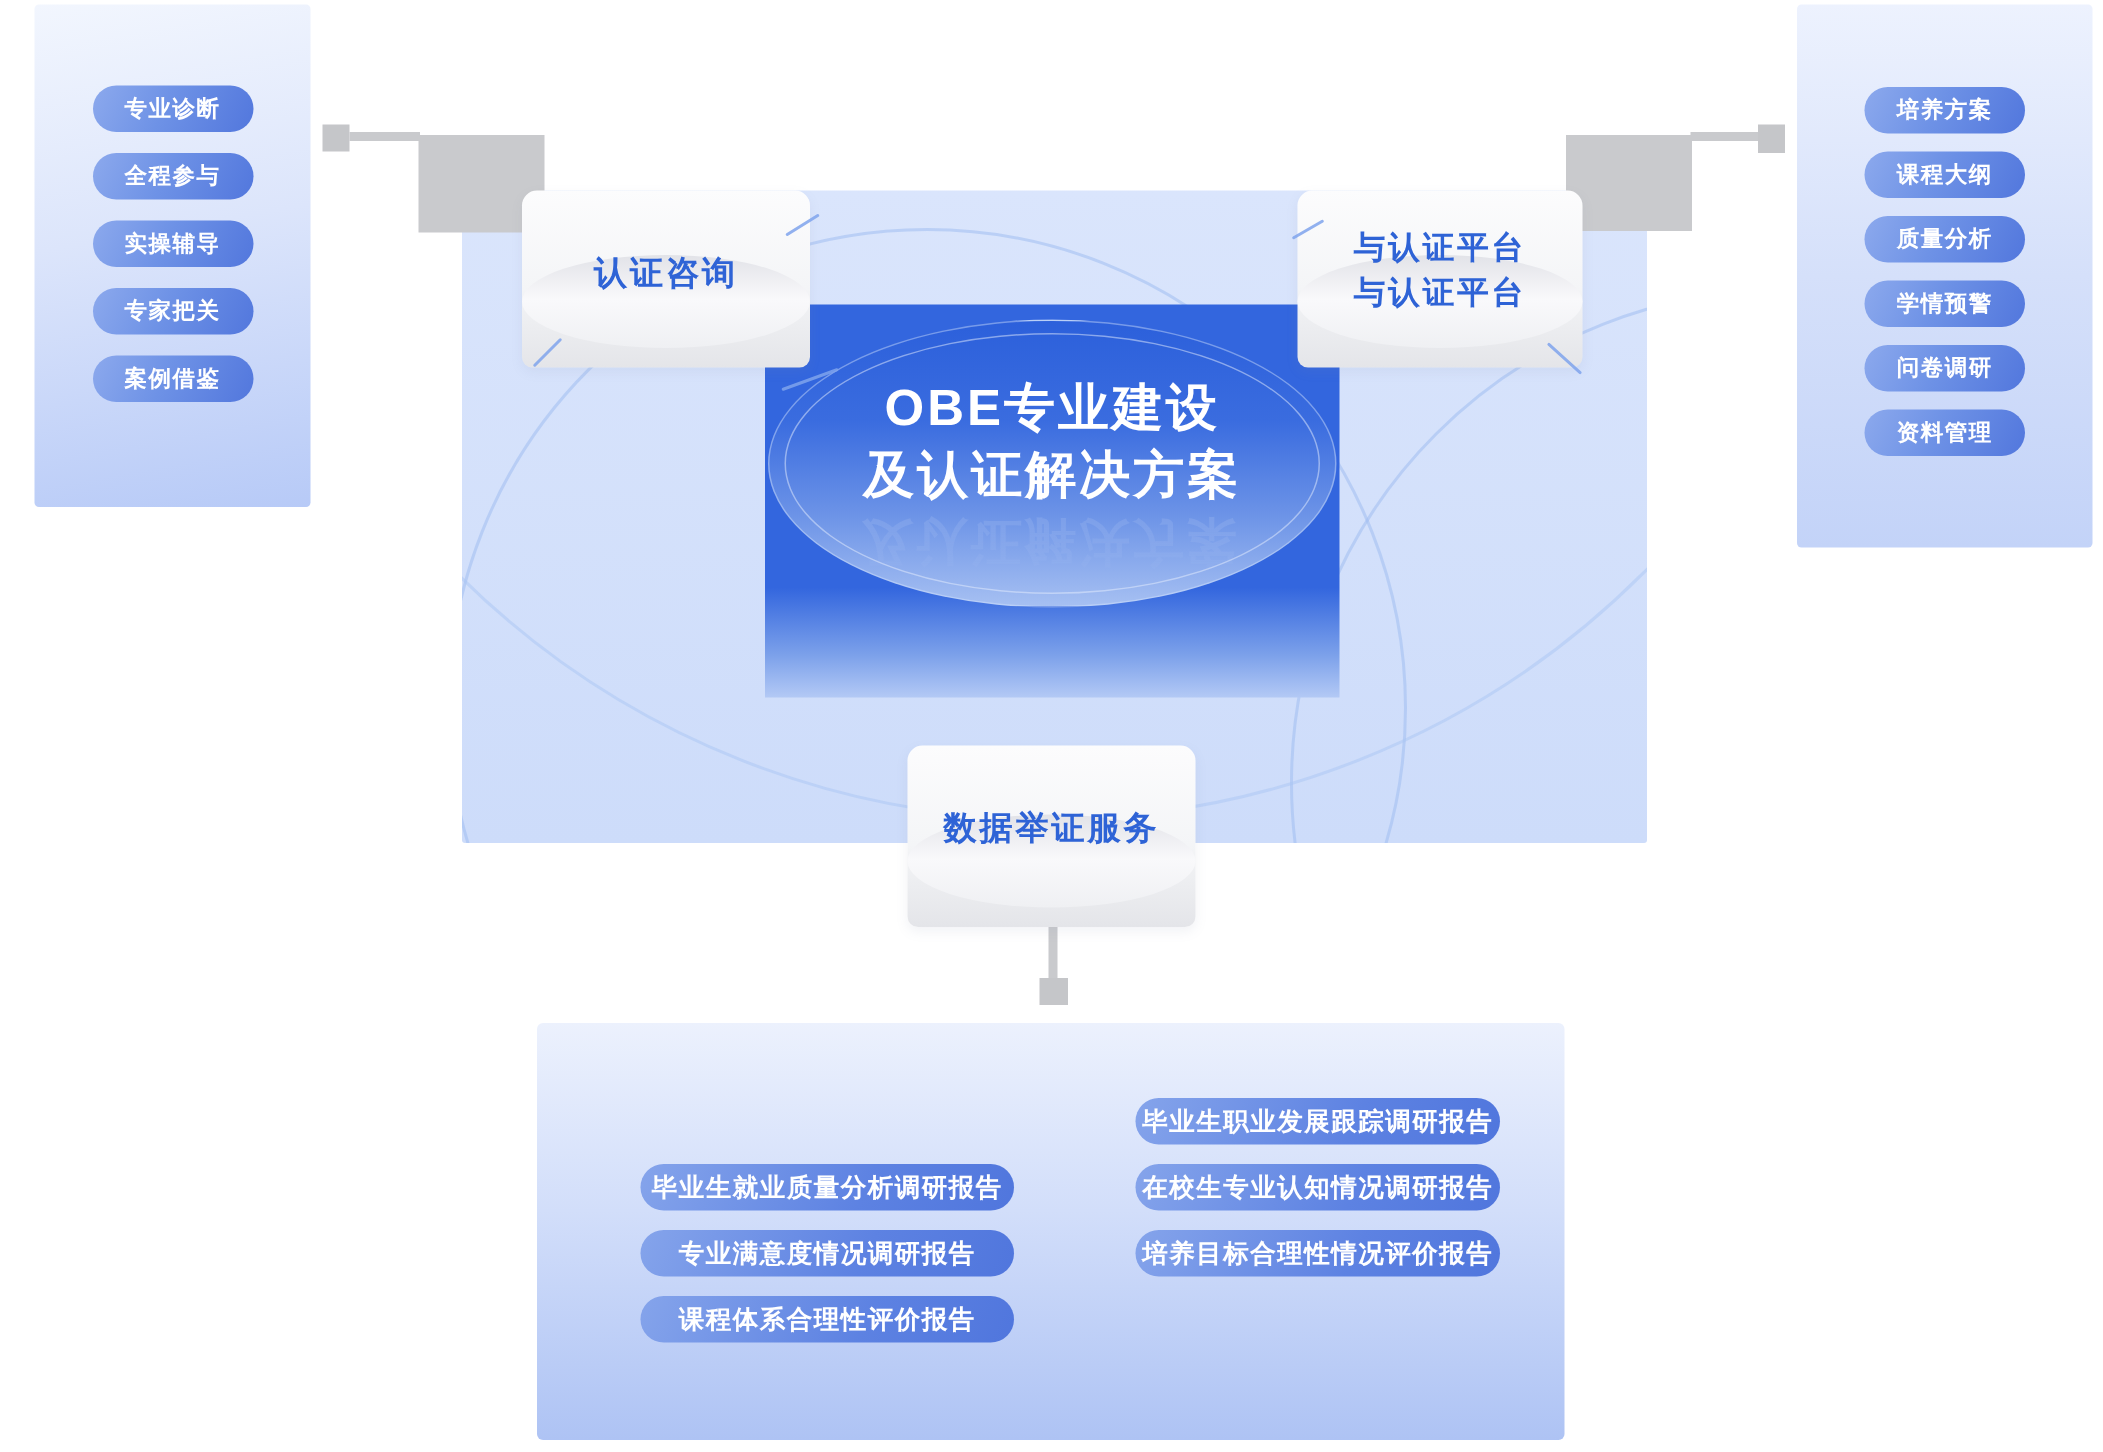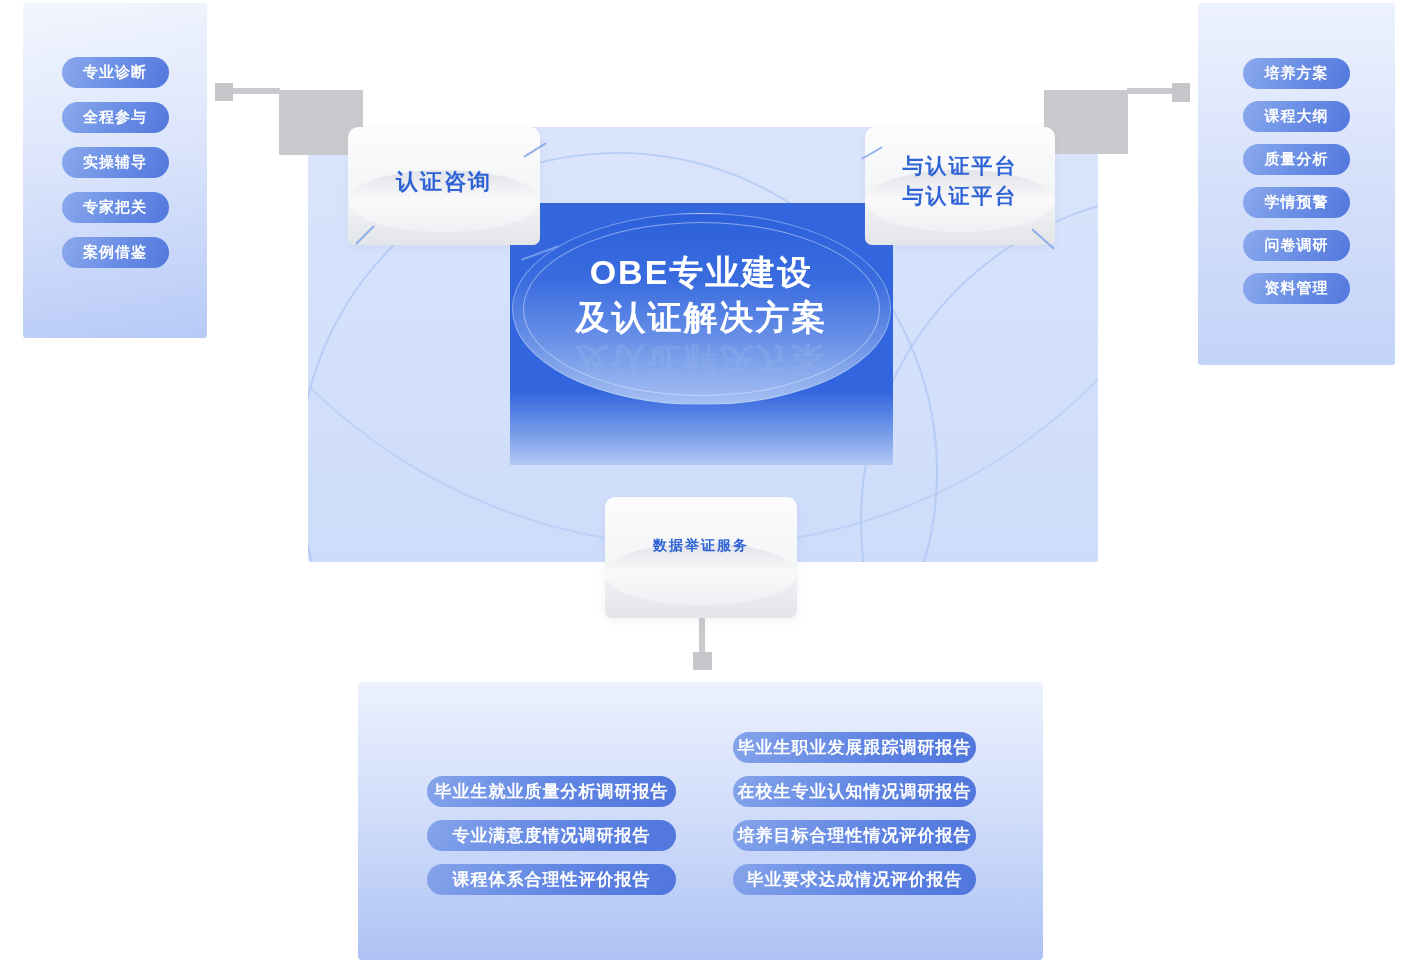--- a/index.html
+++ b/index.html
@@ -45,21 +45,21 @@
   }
   .side-list{position:absolute;left:0;right:0;display:flex;flex-direction:column;align-items:center;}
   .left-panel .side-list{top:54px;gap:14px;}
   .right-panel .side-list{top:55px;gap:12px;}
   .side-list .pill{width:107px;height:31px;font-size:15px;}
   .report-col{position:absolute;top:50px;display:flex;flex-direction:column;gap:13px;}
   .report-col.col-left{left:69px;margin-top:44px;}
   .report-col.col-right{left:375px;}
   .report-col .pill{width:249px;height:31px;font-size:17px;border-radius:17px;
     background:linear-gradient(115deg,#85A4EB 0%,#5D82E2 60%,#5076DD 100%);}
-  .report-col.col-right .pill{width:243px;}
+  .report-col.col-right .pill{width:243px;margin-left:24px;}
 
   
   .blue-rect{
     position:absolute;left:202px;top:76px;width:383px;height:262px;z-index:2;
     background:linear-gradient(180deg,#3366DE 0%,#3366DE 72%,#7BA0EA 89%,#B3C9F5 100%);
   }
   .big-ellipse{
     position:absolute;left:204px;top:86px;width:379px;height:192px;z-index:3;
     border-radius:50%;
     background:linear-gradient(180deg,#2C60DB 0%,#3A6CDF 35%,#6C93E7 68%,#A6C0F2 100%);
@@ -93,21 +93,21 @@
   }
   .ped-label{
     position:absolute;left:0;right:0;text-align:center;z-index:2;
     color:#2E63D6;font-weight:800;letter-spacing:2px;
   }
   .ped-consult{left:348px;top:127px;width:192px;height:118px;}
   .ped-consult .ped-label{top:40px;font-size:22px;}
   .ped-platform{left:865px;top:127px;width:190px;height:118px;}
   .ped-platform .ped-label{top:24px;font-size:21px;line-height:30px;}
   .ped-data{left:605px;top:497px;width:192px;height:121px;}
-  .ped-data .ped-label{top:40px;font-size:14px;}
+  .ped-data .ped-label{top:40px;font-size:22px;}
 
   
   .conn{position:absolute;background:#C9CACD;z-index:1;}
   .conn.small{background:#C5C6C9;}
   .l-sq-small{left:215px;top:83px;width:18px;height:18px;}
   .l-line{left:233px;top:88px;width:47px;height:6px;}
   .l-sq-big{left:279px;top:90px;width:84px;height:65px;}
   .r-sq-big{left:1044px;top:90px;width:84px;height:64px;}
   .r-line{left:1127px;top:88px;width:46px;height:6px;}
   .r-sq-small{left:1172px;top:83px;width:18px;height:19px;}
@@ -233,19 +233,16 @@
 
     <div class="pill">
           <span>毕业生职业发展跟踪调研报告</span>
         </div>
         <div class="pill">
           <span>在校生专业认知情况调研报告</span>
         </div>
         <div class="pill">
           <span>培养目标合理性情况评价报告</span>
         </div>
-        <div class="pill">
-          <span>毕业要求达成情况评价报告</span>
-        </div>
       </div>
   </section>
 
 </div>
 
 </body></html>

